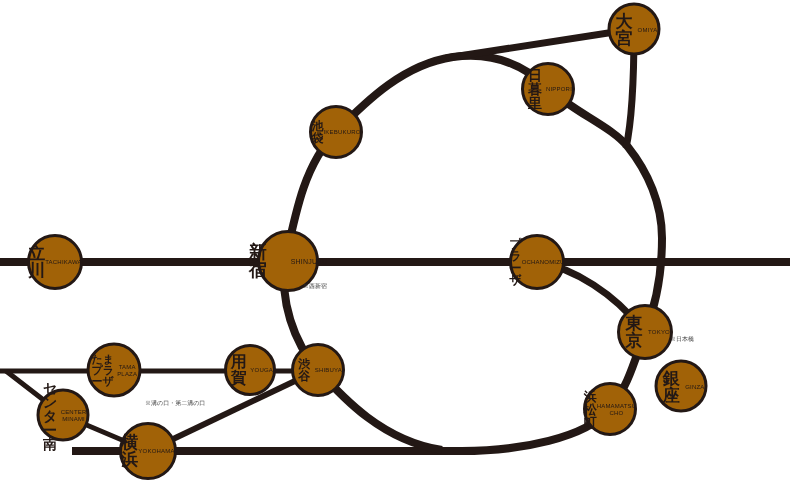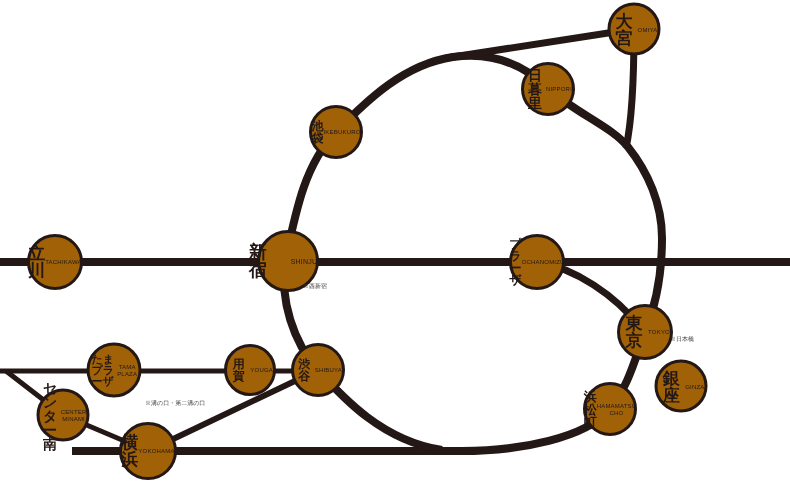--- a/index.html
+++ b/index.html
@@ -134,21 +134,21 @@
     <span class="en">HAMAMATSU
 CHO</span>
   </div>
 
   <div class="station" style="left:318px;top:370px;width:54px;height:54px;">
     <span class="jp" style="font-size:12px">渋谷</span>
     <span class="en">SHIBUYA</span>
   </div>
 
   <div class="station" style="left:250px;top:370px;width:52px;height:52px;">
-    <span class="jp" style="font-size:12px">用賀</span>
+    <span class="jp" style="font-size:16px">用賀</span>
     <span class="en">YOUGA</span>
   </div>
 
 
   <div class="station" style="left:114px;top:370px;width:55px;height:55px;">
     <span class="jp" style="font-size:11px">たま
 プラーザ</span>
     <span class="en">TAMA PLAZA</span>
   </div>
 

